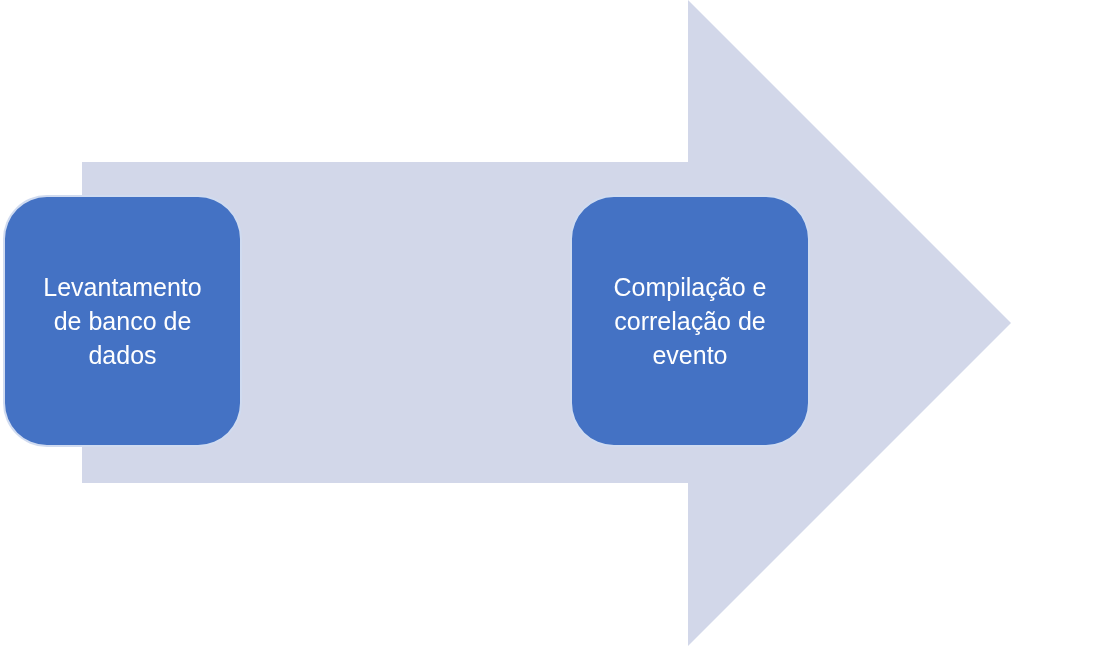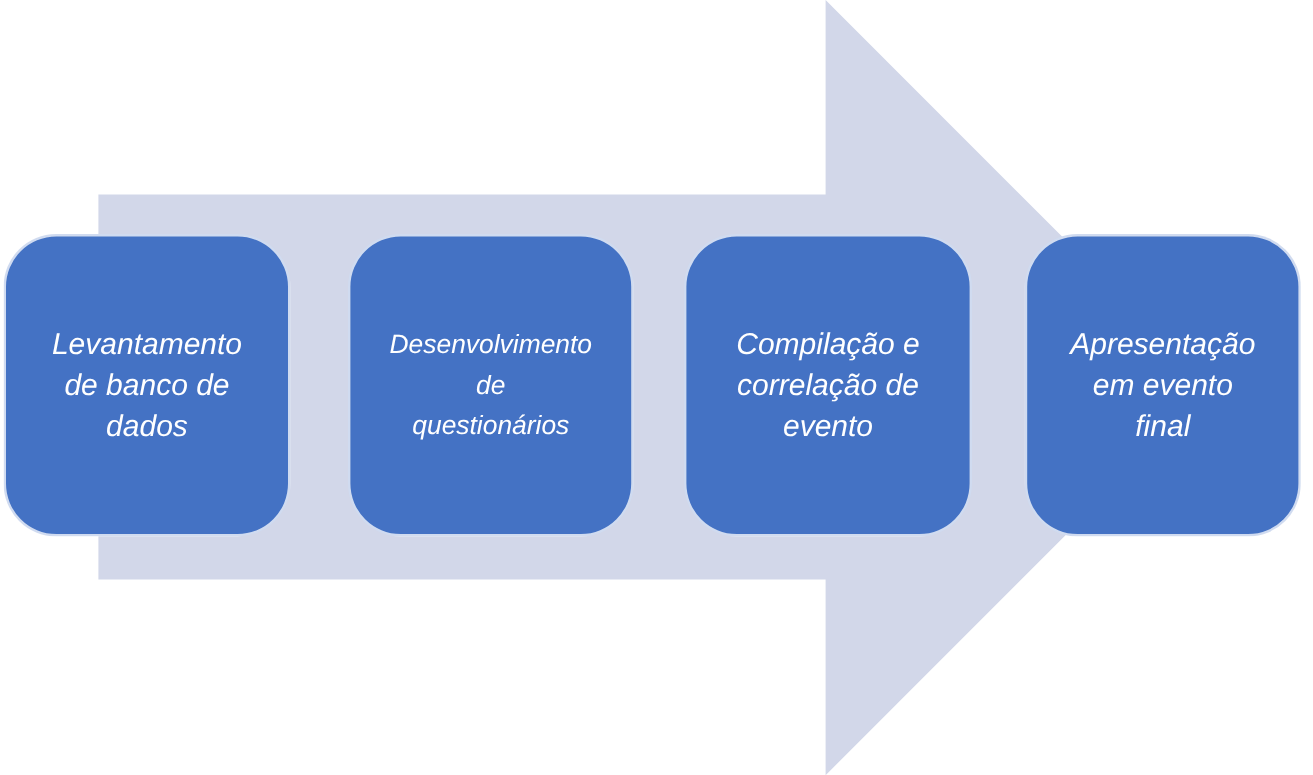--- a/index.html
+++ b/index.html
@@ -9,21 +9,20 @@
     height: 646px;
     overflow: hidden;
     font-family: "Liberation Sans", "DejaVu Sans", sans-serif;
   }
 
   .canvas {
     position: relative;
     width: 1094px;
     height: 646px;
     background: var(--background, #ffffff);
-    font-style: italic;
   }
 
   .arrow-svg {
     position: absolute;
     left: 0;
     top: 0;
     width: 1094px;
     height: 646px;
     display: block;
   }
@@ -72,31 +71,21 @@
   <svg class="arrow-svg" viewBox="0 0 1094 646" aria-hidden="true">
     <polygon points="82,162 688,162 688,0 1011,323 688,646 688,483 82,483"></polygon>
   </svg>
 
   <div class="step-box step-1">
     <div class="step-label">Levantamento
 de banco de
 dados</div>
   </div>
 
-  <div class="step-box step-2">
-    <div class="step-label">Desenvolvimento
-de
-questionários</div>
-  </div>
 
   <div class="step-box step-3">
     <div class="step-label">Compilação e
 correlação de
 evento</div>
   </div>
 
-  <div class="step-box step-4">
-    <div class="step-label">Apresentação
-em evento
-final</div>
-  </div>
 
 </div>
 
 </body></html>

